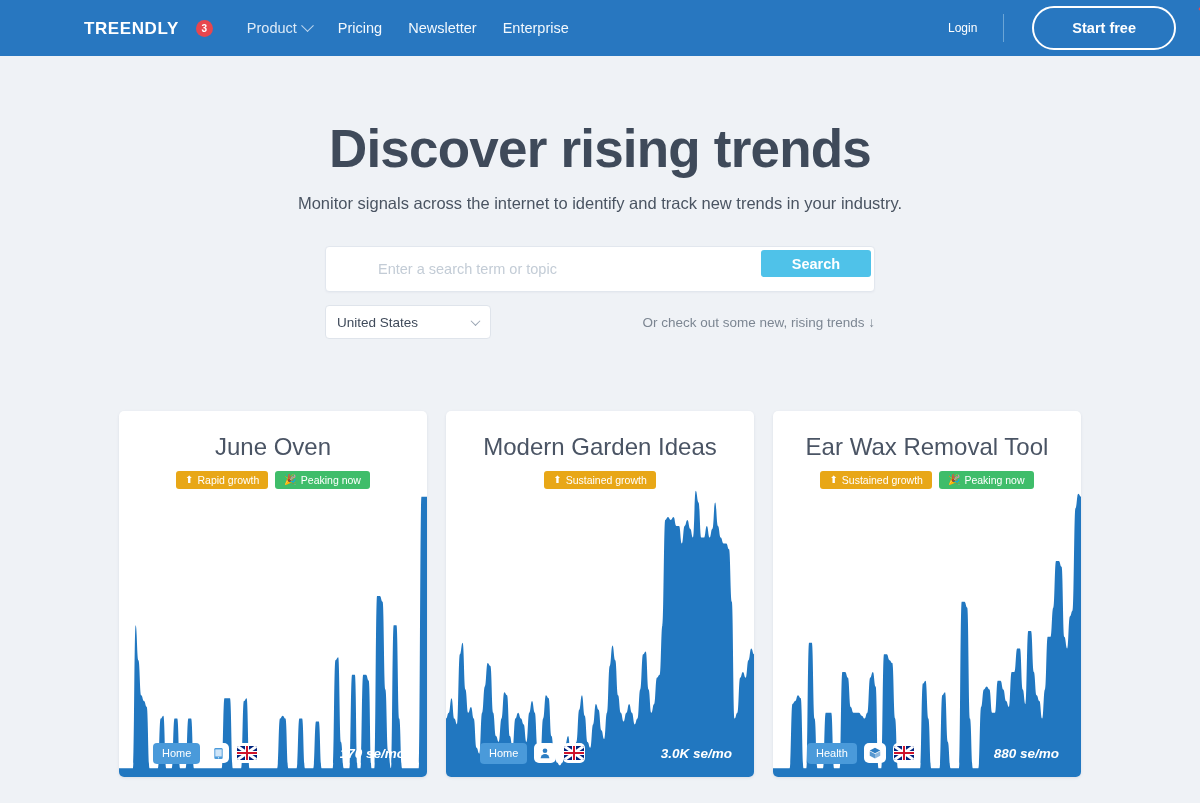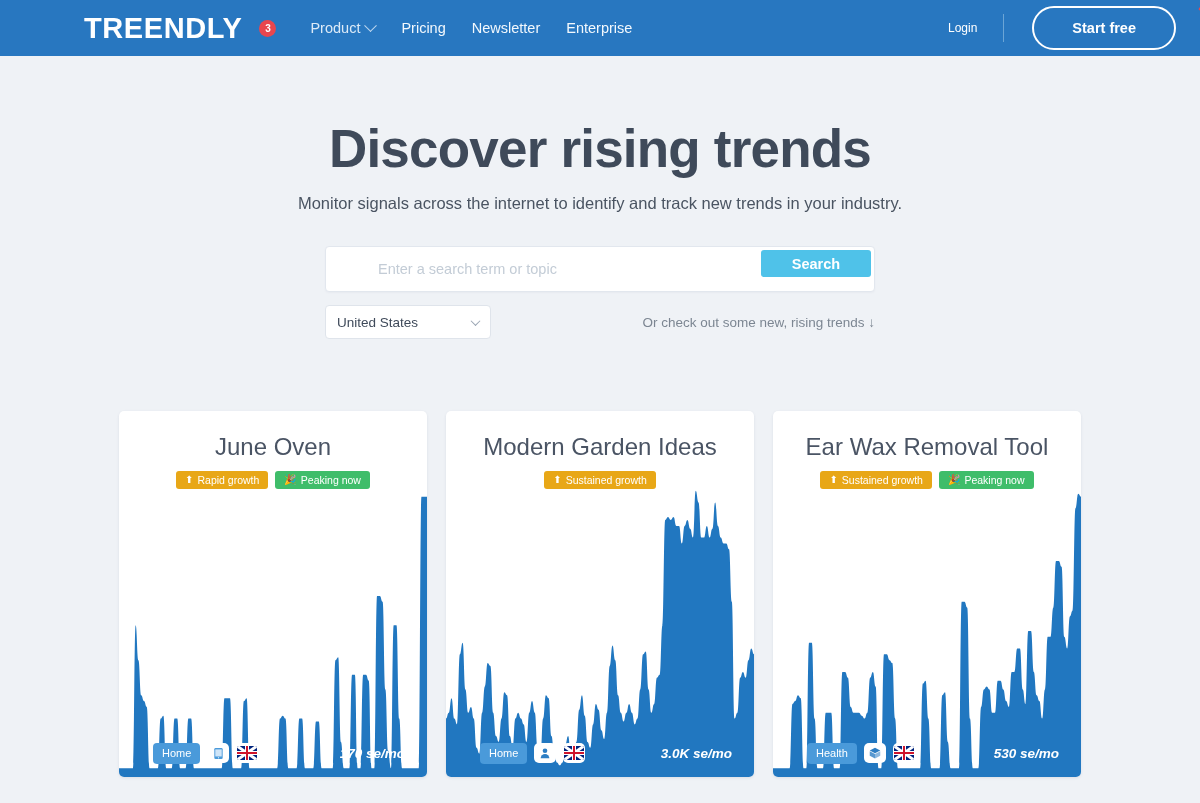--- a/index.html
+++ b/index.html
@@ -21,21 +21,21 @@
     padding: 0 24px 0 84px;
     position: relative;
   }
   .brand {
     display: flex;
     align-items: center;
     gap: 9px;
   }
   .brand-word {
     color: #ffffff;
-    font-size: 29px;
+    font-size: 17px;
     font-weight: bold;
     letter-spacing: 0.6px;
     font-family: "Liberation Sans", sans-serif;
     line-height: 1;
     position: relative;
   }
   .brand-arrow {
     position: absolute;
     right: -16px;
     top: -5px;
@@ -486,17 +486,17 @@
           </svg>
       </span>
       <span class="tag-icon">
         <span class="flag-uk">
           <span class="flag-cross-h"></span>
             <span class="flag-cross-v"></span>
           <span class="flag-cross-h2"></span>
             <span class="flag-cross-v2"></span>
         </span>
       </span>
-      <span class="volume">530 se/mo</span>
+      <span class="volume">880 se/mo</span>
     </div>
   </div>
 
 </div>
 
 </body></html>

